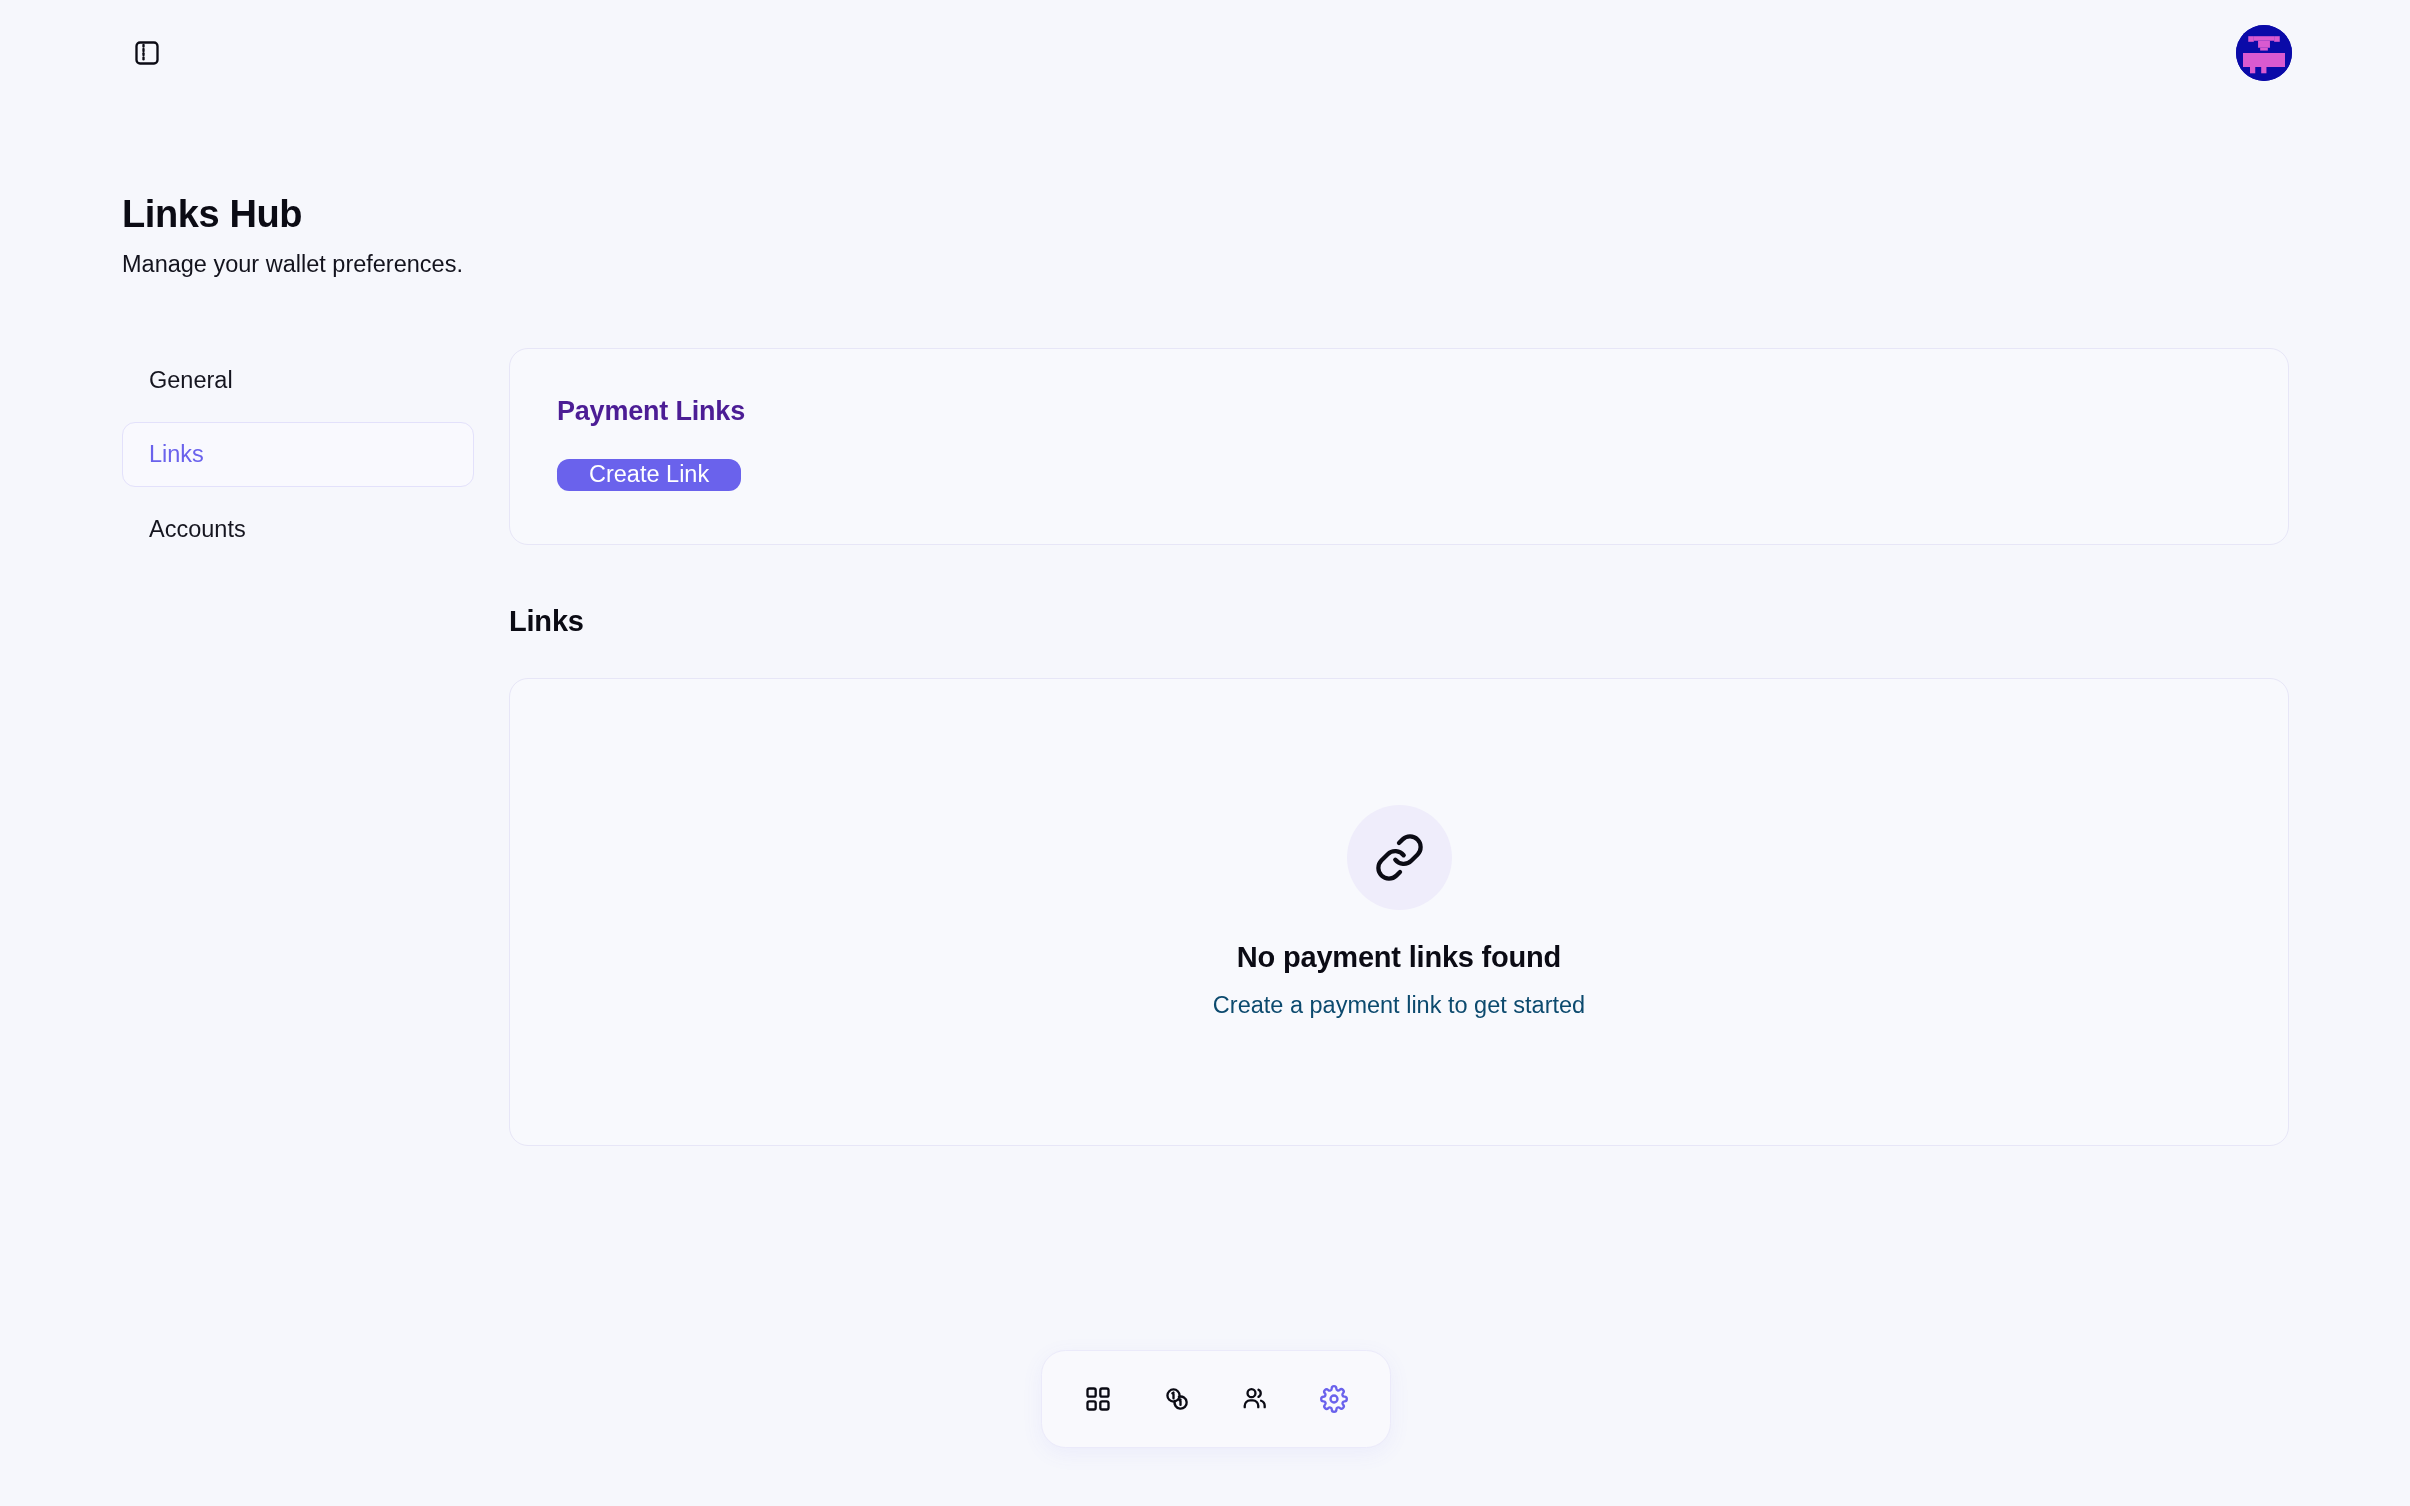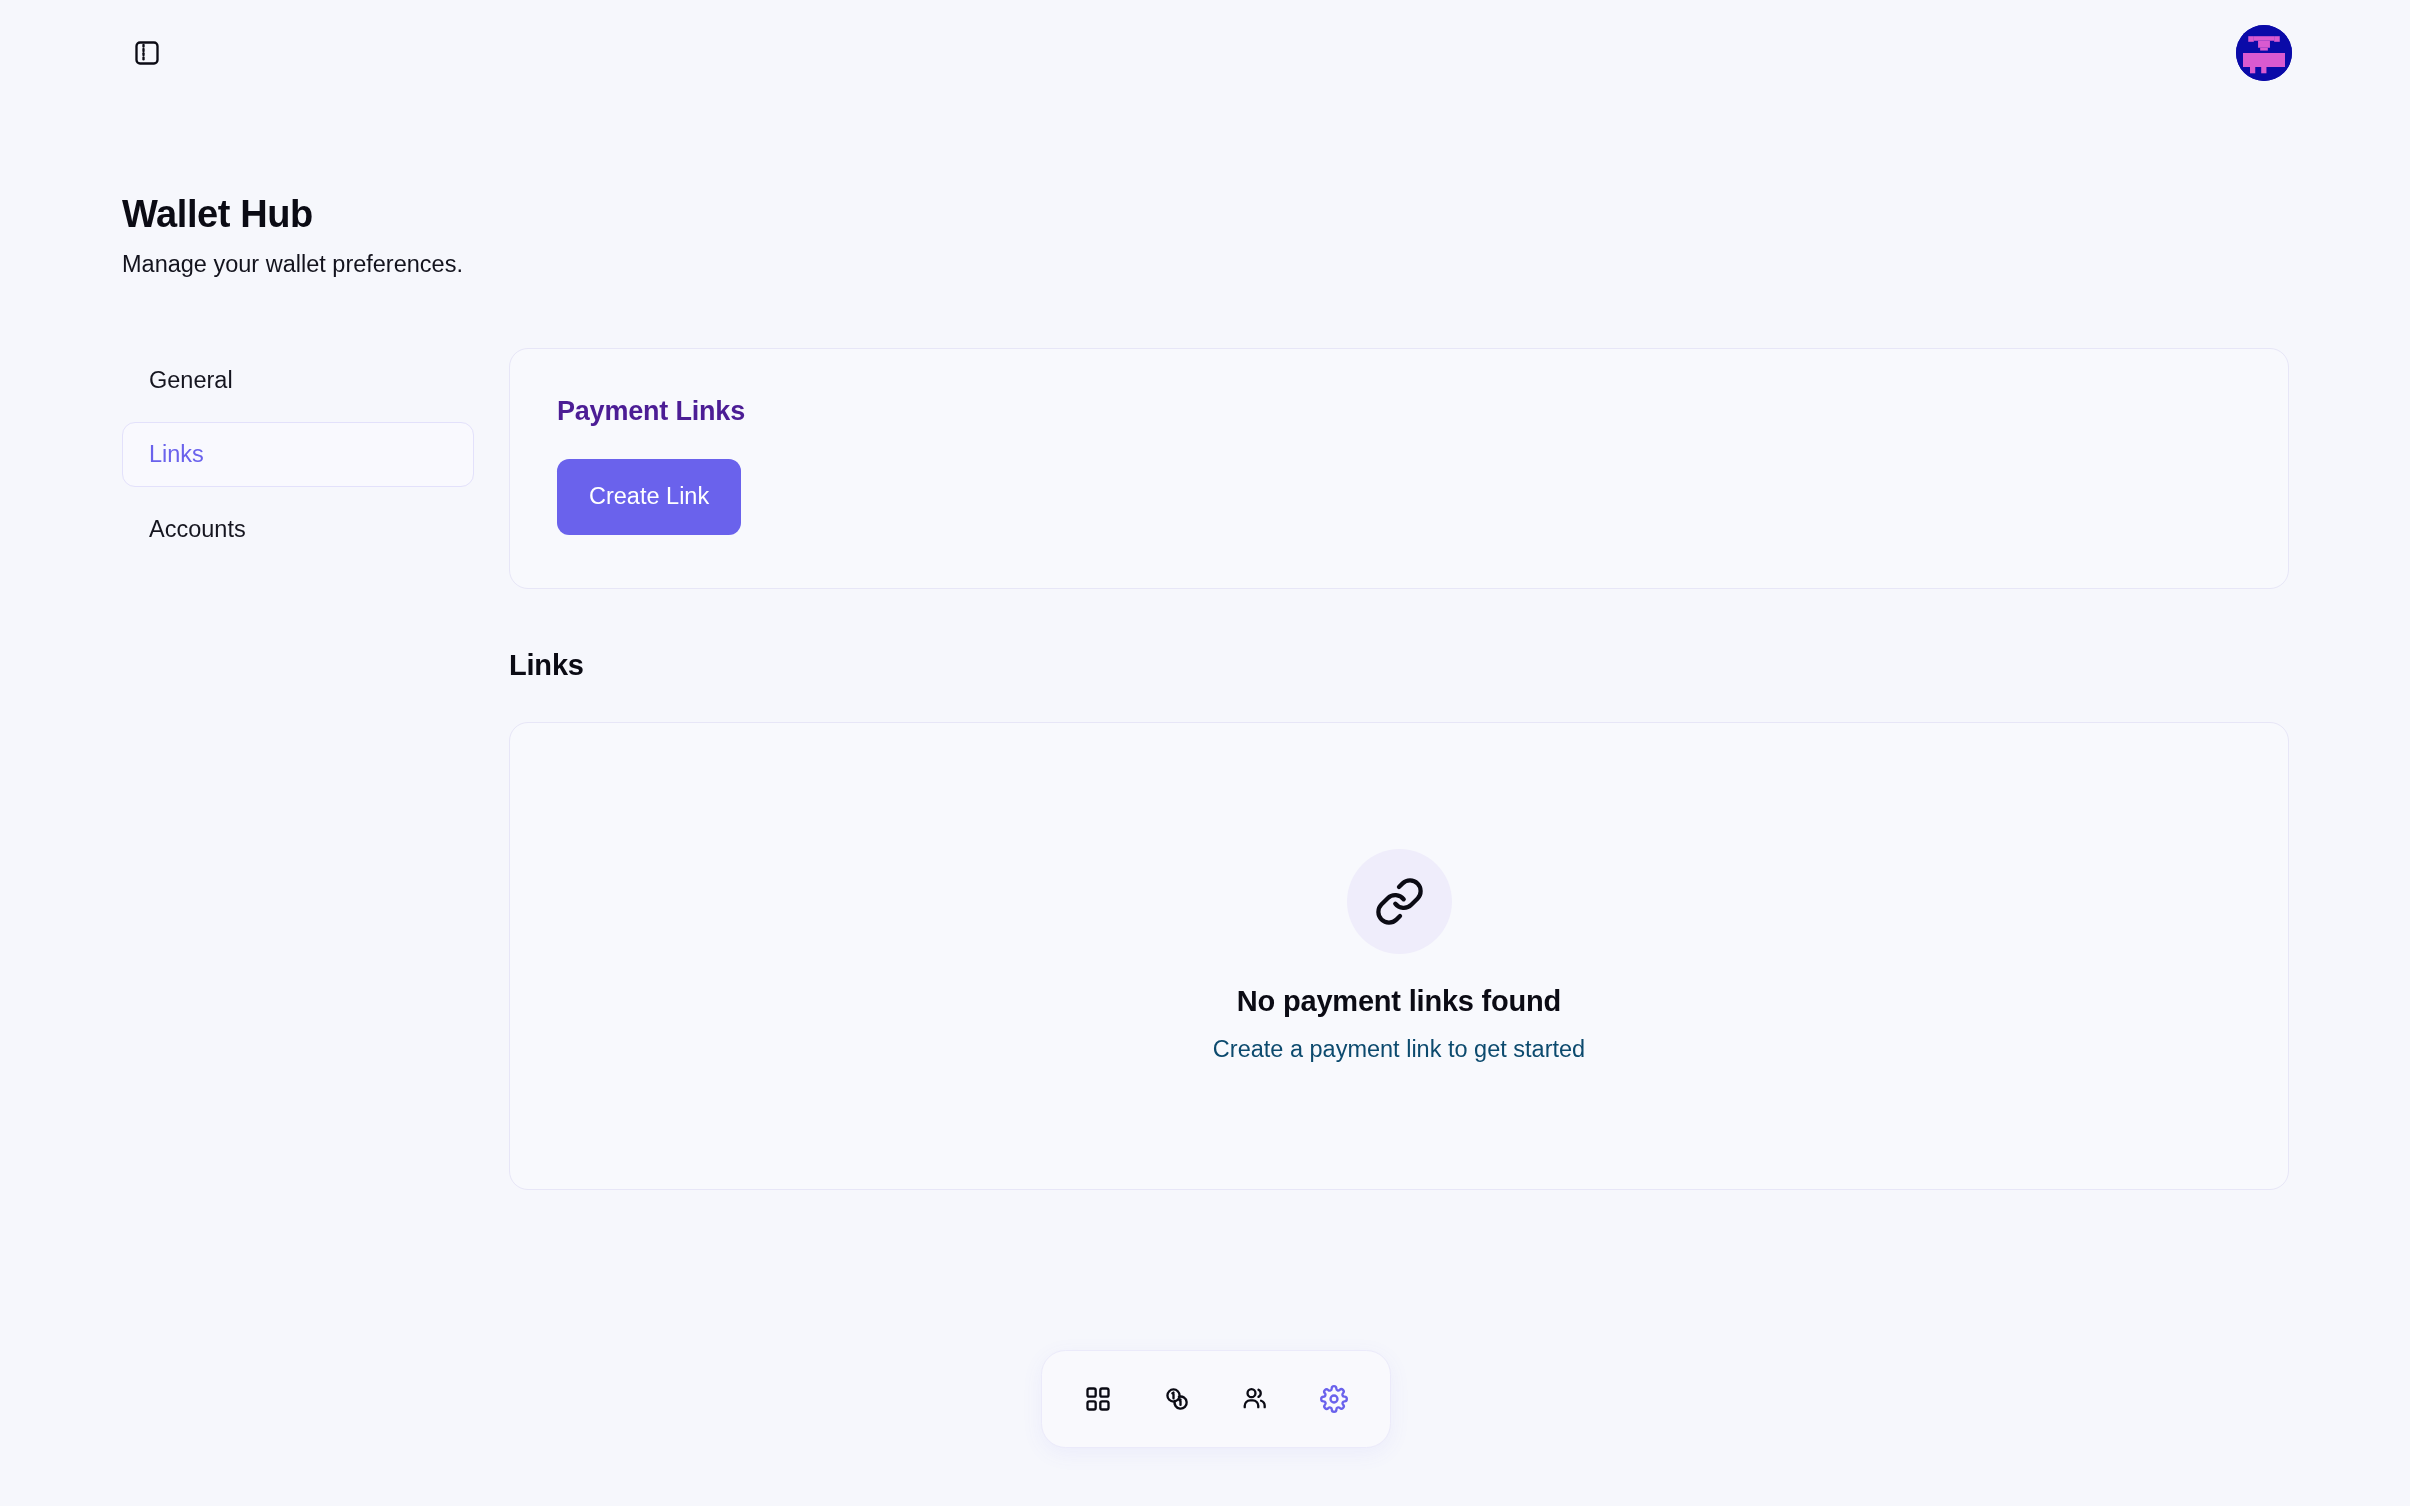--- a/index.html
+++ b/index.html
@@ -141,21 +141,21 @@
   .card-desc {
     margin-top: 20px;
     font-size: 23.5px;
     color: #14141e;
     line-height: 1.3;
   }
 
   .btn-primary {
     margin-top: 32px;
     display: inline-block;
-    padding: 26px 32px;
+    padding: 4px 32px;
     background: #6a62ec;
     color: #ffffff;
     font-size: 23.5px;
     font-weight: 500;
     border: none;
     border-radius: 12.2px;
     cursor: pointer;
     font-family: inherit;
     line-height: 1;
   }
@@ -262,21 +262,21 @@
           <rect x="6.9" y="6.5" width="2.2" height="0.8"></rect>
           <rect x="2.0" y="8.0" width="12.0" height="4.0"></rect>
           <rect x="4.0" y="12.0" width="1.5" height="1.8"></rect>
           <rect x="7.2" y="12.0" width="1.5" height="1.8"></rect>
         </g>
       </svg>
     </div>
   </div>
 
   <div class="heading">
-    <div class="page-title">Wallet Hub</div>
+    <div class="page-title">Links Hub</div>
     <div class="page-subtitle">Manage your wallet preferences.</div>
   </div>
 
   <div class="content">
 
     <nav class="sidebar-nav">
       <button class="nav-item">General</button>
       <button class="nav-item active">Links</button>
       <button class="nav-item">Accounts</button>
     </nav>

